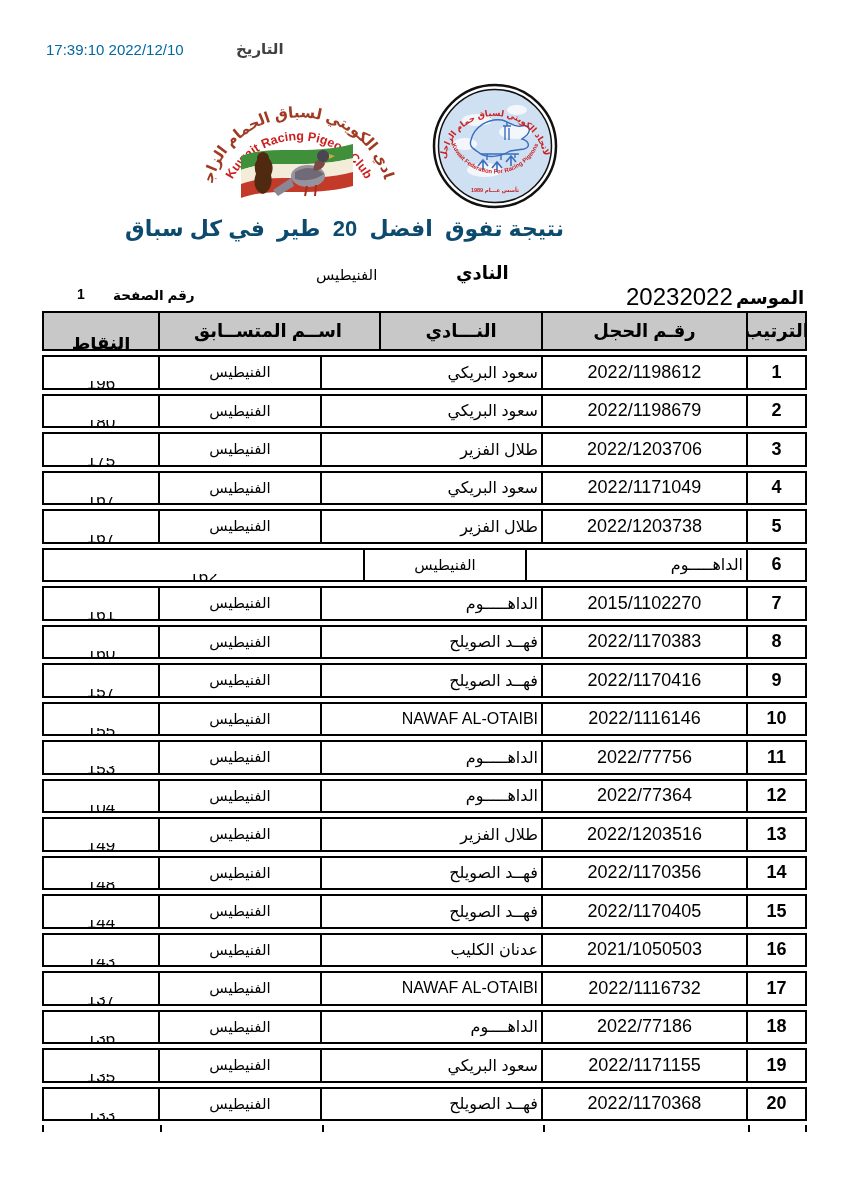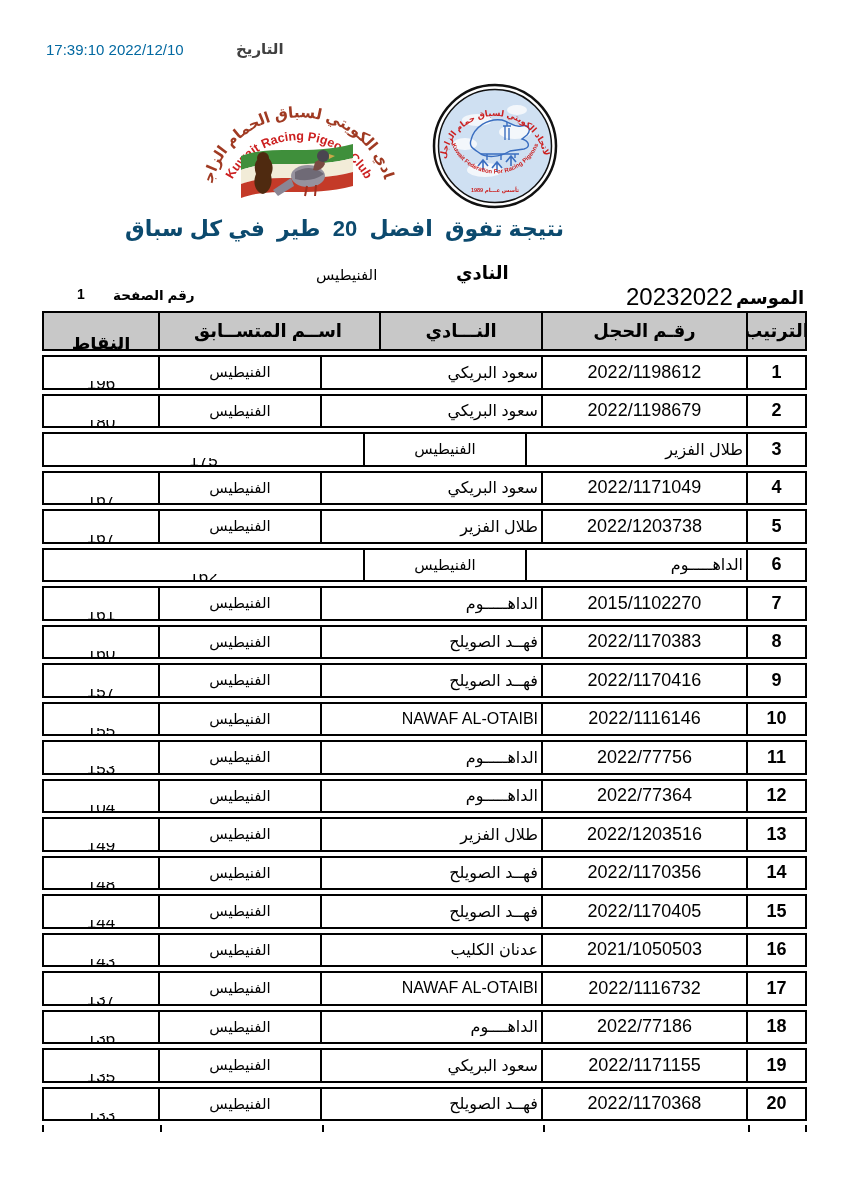--- a/index.html
+++ b/index.html
@@ -151,20 +151,21 @@
     </div>
         <div class="trow">
       <div class="cell c-rank">2</div>
       <div class="cell c-ring">2022/1198679</div>
       <div class="cell c-name">سعود البريكي</div>
       <div class="cell c-club">الفنيطيس</div>
       <div class="cell c-points">180</div>
     </div>
         <div class="trow">
       <div class="cell c-rank">3</div>
+      <div class="cell c-ring">2022/1203706</div>
       <div class="cell c-name">طلال الفزير</div>
       <div class="cell c-club">الفنيطيس</div>
       <div class="cell c-points">175</div>
     </div>
         <div class="trow">
       <div class="cell c-rank">4</div>
       <div class="cell c-ring">2022/1171049</div>
       <div class="cell c-name">سعود البريكي</div>
       <div class="cell c-club">الفنيطيس</div>
       <div class="cell c-points">167</div>

